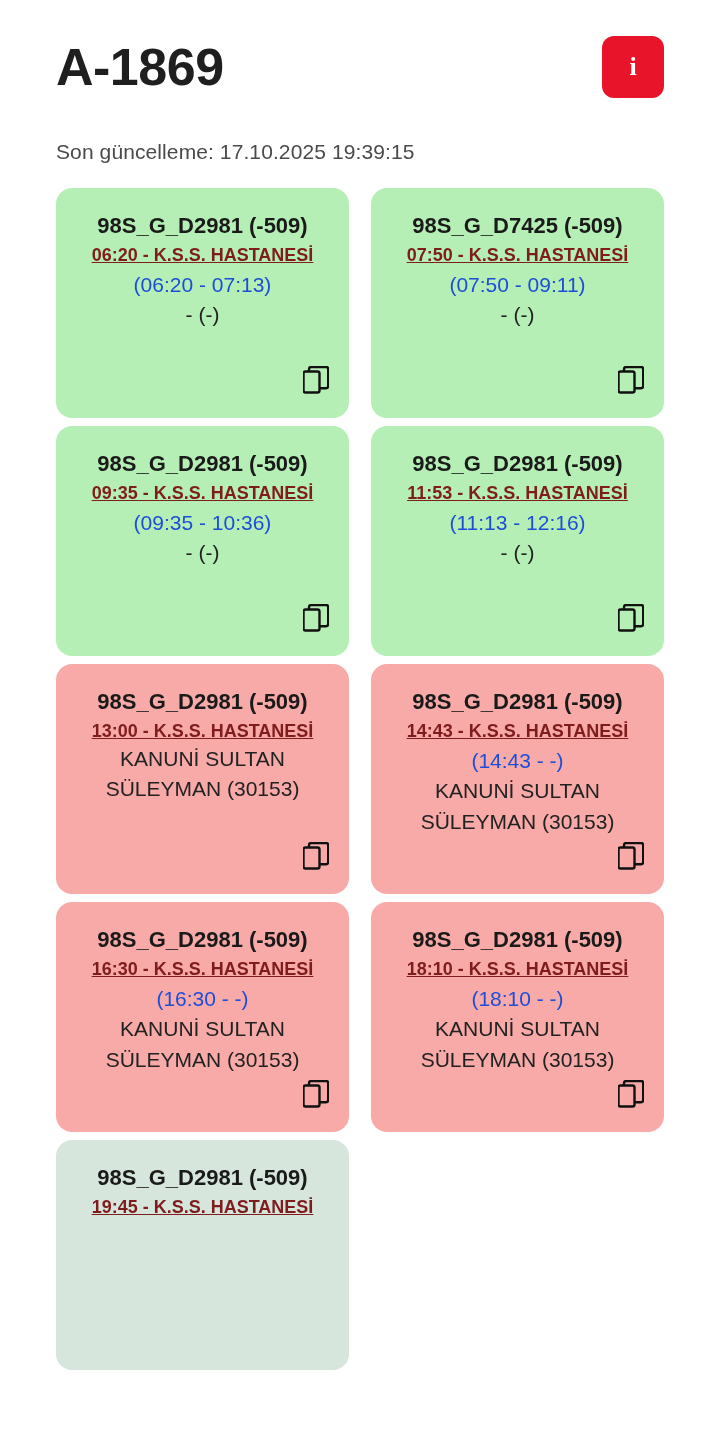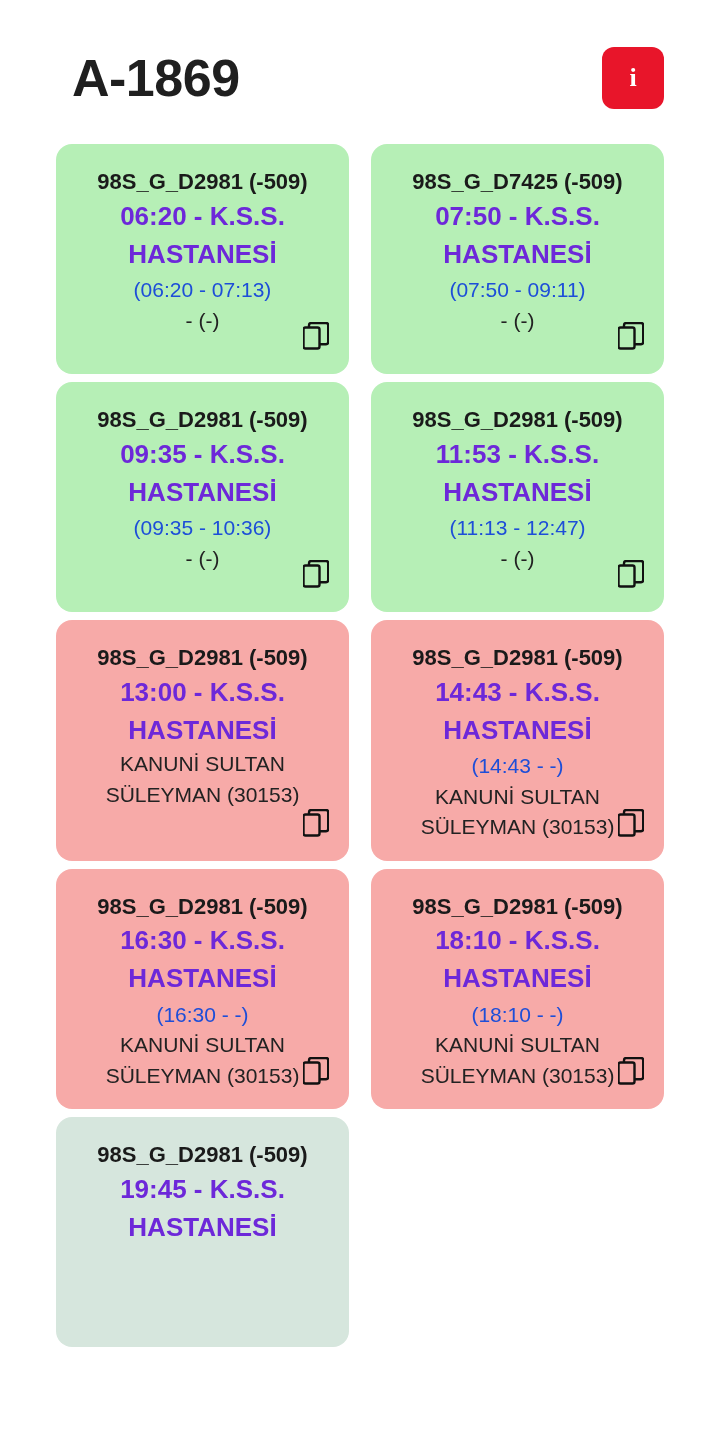--- a/index.html
+++ b/index.html
@@ -30,21 +30,21 @@
     align-items: center;
     justify-content: space-between;
     padding-top: 36px;
   }
   .title {
     font-size: 52px;
     font-weight: 700;
     letter-spacing: -0.5px;
     color: #1f1f1f;
     line-height: 1;
-    margin: 16px;
+    margin: 0;
   }
   .info-button {
     width: 62px;
     height: 62px;
     border-radius: 12px;
     background: #e8152a;
     display: flex;
     align-items: center;
     justify-content: center;
     border: none;
@@ -85,24 +85,25 @@
   .card.red    { background: #f7aaa8; }
   .card.muted  { background: #d6e6dd; }
 
   .card .line-code {
     font-size: 22px;
     font-weight: 700;
     color: #1a1a1a;
     line-height: 1.45;
   }
   .card .trip-main {
-    font-size: 26px;
-    font-weight: 700;
-    color: #6d28d9;
-    line-height: 1.45;
+    font-size: 18px;
+    font-weight: 700;
+    color: #7f1d1d;
+    line-height: 1.45;
+    text-decoration: underline;
   }
   .card .time-range {
     font-size: 21px;
     font-weight: 400;
     color: #1d4ed8;
     line-height: 1.45;
     margin-top: 2px;
   }
   .card .dest {
     font-size: 21px;
@@ -125,20 +126,21 @@
 
 <div class="page">
 
   <div class="header">
     <h1 class="title">A-1869</h1>
     <button class="info-button">
       <span class="glyph">i</span>
     </button>
   </div>
 
+  <div class="last-update">Son güncelleme: 17.10.2025 19:39:15</div>
 
   <div class="grid">
       <div class="card green">
         <div class="line-code">98S_G_D2981 (-509)</div>
         <div class="trip-main">06:20 - K.S.S. HASTANESİ</div>
         <div class="time-range">(06:20 - 07:13)</div>
         <div class="dest">- (-)</div>
         <span class="copy-icon">
           <svg viewBox="0 0 26 30" width="26" height="30" aria-hidden="true">
             <rect x="0.5" y="5.5" width="16" height="21" rx="2" fill="none" stroke="#111" stroke-width="2.4"></rect>
@@ -166,21 +168,21 @@
         <span class="copy-icon">
           <svg viewBox="0 0 26 30" width="26" height="30" aria-hidden="true">
             <rect x="0.5" y="5.5" width="16" height="21" rx="2" fill="none" stroke="#111" stroke-width="2.4"></rect>
             <path d="M6 5.5 V3.2 A2.2 2.2 0 0 1 8.2 1 H23 A2.2 2.2 0 0 1 25.2 3.2 V20 A2.2 2.2 0 0 1 23 22.2 H17" fill="none" stroke="#111" stroke-width="2.4"></path>
           </svg>
         </span>
       </div>
       <div class="card green">
         <div class="line-code">98S_G_D2981 (-509)</div>
         <div class="trip-main">11:53 - K.S.S. HASTANESİ</div>
-        <div class="time-range">(11:13 - 12:47)</div>
+        <div class="time-range">(11:13 - 12:16)</div>
         <div class="dest">- (-)</div>
         <span class="copy-icon">
           <svg viewBox="0 0 26 30" width="26" height="30" aria-hidden="true">
             <rect x="0.5" y="5.5" width="16" height="21" rx="2" fill="none" stroke="#111" stroke-width="2.4"></rect>
             <path d="M6 5.5 V3.2 A2.2 2.2 0 0 1 8.2 1 H23 A2.2 2.2 0 0 1 25.2 3.2 V20 A2.2 2.2 0 0 1 23 22.2 H17" fill="none" stroke="#111" stroke-width="2.4"></path>
           </svg>
         </span>
       </div>
       <div class="card red">
         <div class="line-code">98S_G_D2981 (-509)</div>

